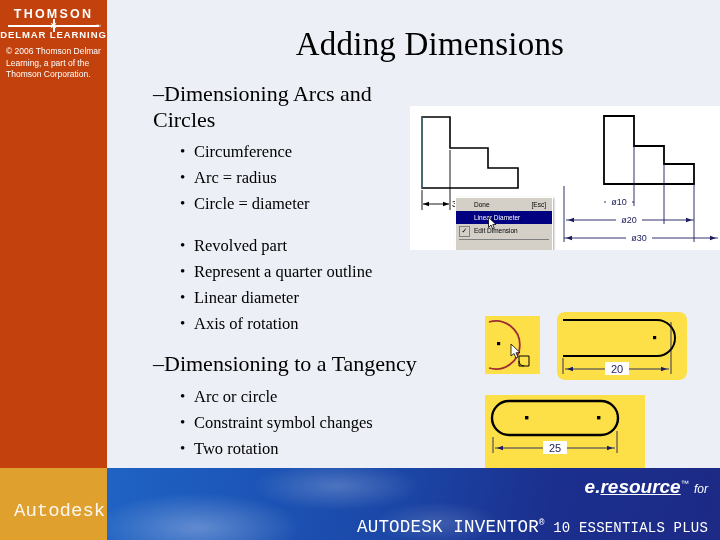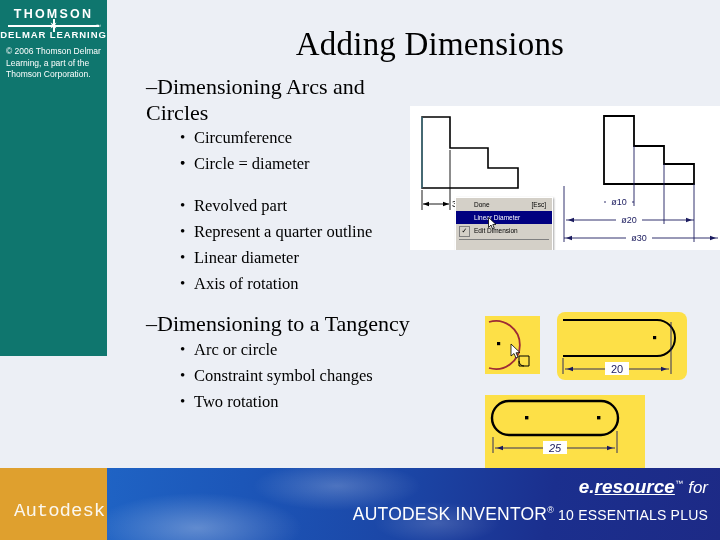--- a/index.html
+++ b/index.html
@@ -6,22 +6,22 @@
   body{
     width:720px;height:540px;overflow:hidden;
     background:#eceff5;
     font-family:"Liberation Serif", serif;
     position:relative;
   }
   .slide{position:absolute;inset:0;background:#eceff5;}
 
   
   .sidebar{
-    position:absolute;left:0;top:0;width:107px;height:356px;
-    background:#0f766e;
+    position:absolute;left:0;top:0;width:107px;height:468px;
+    background:#c2410c;
   }
   .logo-box{position:absolute;left:0;top:3px;width:107px;height:40px;}
   .logo-thomson{
     position:absolute;left:0;top:4px;width:107px;text-align:center;
     font-family:"Liberation Sans", sans-serif;
     font-size:12.5px;font-weight:bold;letter-spacing:2.2px;
     color:#ffffff;
   }
   .logo-rule{
     position:absolute;left:8px;top:22px;width:91px;height:2px;
@@ -61,21 +61,21 @@
   .title{
     position:absolute;left:150px;top:26px;width:560px;
     text-align:center;
     font-size:33px;color:#000000;letter-spacing:0.2px;
   }
 
   
   .body-col{position:absolute;left:146px;top:74px;width:480px;}
   .lvl1{
     font-size:22px;line-height:25.5px;color:#000000;
-    margin:0;padding:0;white-space:pre-line;
+    margin:7px;padding:0;white-space:pre-line;
   }
   .lvl2-list{margin:0;padding:0;list-style:none;}
   .lvl2{
     font-size:16.5px;line-height:26px;color:#000000;
     padding-left:48px;position:relative;white-space:nowrap;
   }
   .lvl2 .b{position:absolute;left:34px;top:-1px;font-size:15px;}
 
   .sec2{margin-top:16px;}
   .sec3{margin-top:14px;}
@@ -96,21 +96,21 @@
   .mi{position:relative;height:13px;line-height:13px;padding-left:18px;white-space:nowrap;}
   .mi.sel{background:#000080;color:#ffffff;}
   .mi .chk{position:absolute;left:3px;top:2px;width:9px;height:9px;
     border:1px solid #808080;background:#d4d0c8;font-size:7px;line-height:8px;text-align:center;color:#000;}
   .mi .esc{position:absolute;right:6px;}
   .msep{height:1px;background:#808080;margin:2px 3px 1px;}
   .cursor{position:absolute;left:78px;top:111px;width:9px;height:13px;}
 
   .fig-tan1{left:485px;top:316px;width:55px;height:58px;}
   .fig-tan2{left:557px;top:312px;width:130px;height:68px;border-radius:8px;}
-  .fig-tan3{left:485px;top:395px;width:160px;height:76px;font-style:italic;}
+  .fig-tan3{left:485px;top:395px;width:160px;height:76px;}
 
   .fig svg{display:block;}
 
   
   .footer{position:absolute;left:0;top:468px;width:720px;height:72px;overflow:hidden;}
   .foot-orange{
     position:absolute;left:0;top:0;width:107px;height:72px;background:#dfa02e;
   }
   .foot-orange .autodesk{
     position:absolute;left:14px;top:32px;
@@ -124,24 +124,25 @@
       radial-gradient(ellipse 90px 30px at 330px 55px, rgba(255,255,255,.16), rgba(255,255,255,0) 70%),
       linear-gradient(100deg,#1f63c4 0%,#1c56b8 22%,#1b46a6 48%,#1b2f8e 72%,#1d2a86 100%);
   }
   .eres{
     position:absolute;right:12px;top:8px;text-align:right;
     font-family:"Liberation Sans", sans-serif;
   }
   .eres-1{font-size:19px;font-weight:bold;font-style:italic;color:#ffffff;white-space:nowrap;}
   .eres-1 .u{text-decoration:underline;}
   .eres-1 .tm{font-size:8px;vertical-align:super;font-weight:normal;}
-  .eres-1 .for{font-weight:normal;font-style:italic;font-size:17px;}
+  .eres-1 .for{font-weight:normal;font-style:italic;font-size:12px;}
   .eres-2{
-    font-size:17.5px;color:#ffffff;white-space:nowrap;margin-top:6px;
+    font-size:17.5px;color:#ffffff;white-space:nowrap;margin-top:19px;
     letter-spacing:.2px;
+    font-family:Liberation Mono, monospace;
   }
   .eres-2 .reg{font-size:9px;vertical-align:super;}
   .eres-2 .sm{font-size:14px;}
 </style>
 </head>
 <body>
 
 <div class="slide">
 
   <div class="sidebar">
@@ -159,21 +160,21 @@
 
   <div class="title">Adding Dimensions</div>
 
   <div class="body-col">
 
     <div>
       <p class="lvl1">–Dimensioning Arcs and
 Circles</p>
       <ul class="lvl2-list">
         <li class="lvl2"><span class="b">•</span><span>Circumference</span></li>
-        <li class="lvl2"><span class="b">•</span></li>
+        <li class="lvl2"><span class="b">•</span><span>Arc = radius</span></li>
         <li class="lvl2"><span class="b">•</span><span>Circle = diameter</span></li>
       </ul>
     </div>
 
     <div class="sec2">
       <ul class="lvl2-list">
         <li class="lvl2"><span class="b">•</span><span>Revolved part</span></li>
         <li class="lvl2"><span class="b">•</span><span>Represent a quarter outline</span></li>
         <li class="lvl2"><span class="b">•</span><span>Linear diameter</span></li>
         <li class="lvl2"><span class="b">•</span><span>Axis of rotation</span></li>

